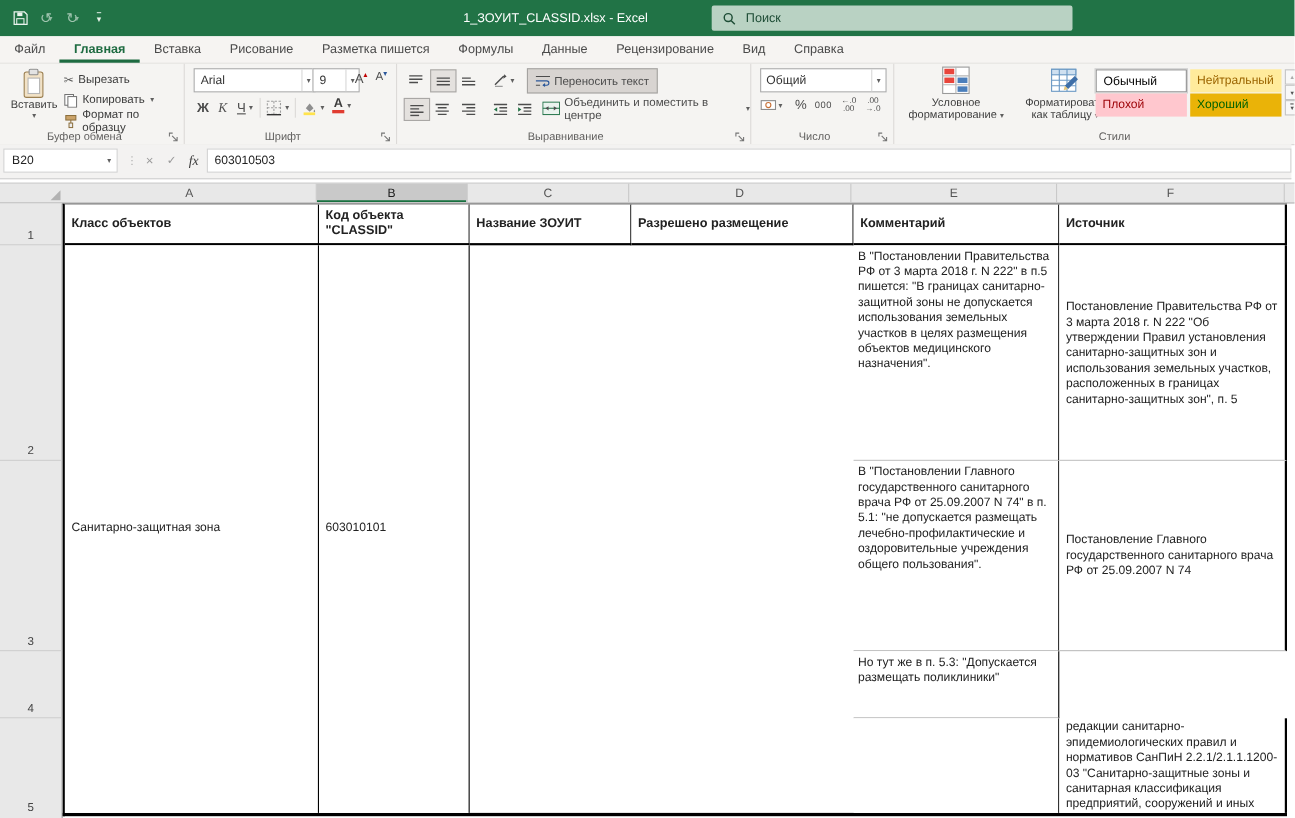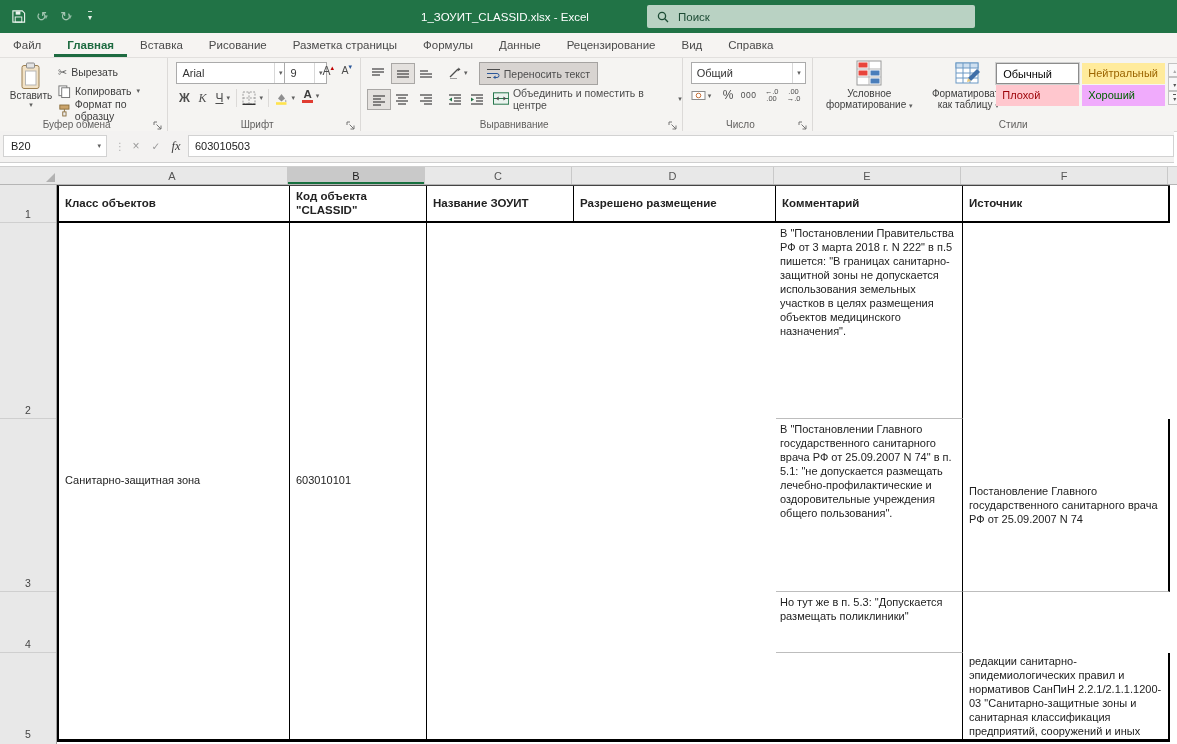--- a/index.html
+++ b/index.html
@@ -108,21 +108,21 @@
       </svg>
     <span>Поиск</span>
   </div>
 </div>
 
 <div id="tabrow">
   <div class="tab">Файл</div>
   <div class="tab active">Главная</div>
   <div class="tab">Вставка</div>
   <div class="tab">Рисование</div>
-  <div class="tab">Разметка страницы</div>
+  <div class="tab">Разметка пишется</div>
   <div class="tab">Формулы</div>
   <div class="tab">Данные</div>
   <div class="tab">Рецензирование</div>
   <div class="tab">Вид</div>
   <div class="tab">Справка</div>
 </div>
 
 <div id="ribbon">
 
   <div class="rgroup" style="width:168px">
@@ -384,21 +384,21 @@
           <line x1="1" y1="18" x2="23" y2="18" stroke="#6a98c4"></line>
           <path d="M13 18 L22 9 L25 12 L16 21 Z" fill="#3f6fa8"></path>
           <path d="M13 18 L12 22 L16 21 Z" fill="#e8c87a"></path>
         </svg>
       <span style="margin-top:2px">Форматировать</span>
       <span><span>как таблицу</span> <span class="dd">▾</span></span>
     </div>
     <div class="gcell gsel" style="left: 183px; top: 5px; background: rgb(255, 255, 255); color: rgb(0, 0, 0);">Обычный</div>
     <div class="gcell" style="left: 269px; top: 5px; background: rgb(255, 235, 156); color: rgb(156, 101, 0);">Нейтральный</div>
     <div class="gcell" style="left: 183px; top: 27px; background: rgb(255, 199, 206); color: rgb(156, 0, 6);">Плохой</div>
-    <div class="gcell" style="left: 269px; top: 27px; background: #f0abfc; color: rgb(0, 97, 0);">Хороший</div>
+    <div class="gcell" style="left: 269px; top: 27px; background: #eab308; color: rgb(0, 97, 0);">Хороший</div>
     <div class="gscroll" style="left:355px;top:5px;color:#aaa">
         <span>▴</span>
       </div>
     <div class="gscroll" style="left:355px;top:19px">
         <span>▾</span>
       </div>
     <div class="gscroll" style="left:355px;top:33px">
         <span style="border-top:1px solid #555;font-size:6px">▾</span>
       </div>
     <div class="glabel" style="left:120px;right:auto;width:160px">Стили</div>
@@ -468,20 +468,23 @@
     </div>
 
   <div class="cell mcell" style="grid-area:2/1/6/2">
       <span>Санитарно-защитная зона</span>
     </div>
   <div class="cell mcell" style="grid-area:2/2/6/3">
       <span>603010101</span>
     </div>
 
   <div class="cell ecell rb" style="grid-area:2/5"><span>В "Постановлении Правительства РФ от 3 марта 2018 г. N 222" в п.5 пишется: "В границах санитарно-защитной зоны не допускается использования земельных участков в целях размещения объектов медицинского назначения".</span></div>
+  <div class="cell fcell rb" style="grid-area:2/6">
+      <span>Постановление Правительства РФ от 3 марта 2018 г. N 222 "Об утверждении Правил установления санитарно-защитных зон и использования земельных участков, расположенных в границах санитарно-защитных зон", п. 5</span>
+    </div>
   <div class="cell ecell rb" style="grid-area:3/5"><span>В "Постановлении Главного государственного санитарного врача РФ от 25.09.2007 N 74" в п. 5.1: "не допускается размещать лечебно-профилактические и оздоровительные учреждения общего пользования".</span></div>
   <div class="cell fcell rb" style="grid-area:3/6">
       <span>Постановление Главного государственного санитарного врача РФ от 25.09.2007 N 74</span>
     </div>
   <div class="cell ecell rb" style="grid-area:4/5"><span>Но тут же в п. 5.3: "Допускается размещать поликлиники"</span></div>
   <div class="cell ecell" style="grid-area:5/5"><span></span></div>
   <div class="cell fcell" style="grid-area:5/6">
       <span>"О введении в действие новой редакции санитарно-эпидемиологических правил и нормативов СанПиН 2.2.1/2.1.1.1200-03 "Санитарно-защитные зоны и санитарная классификация предприятий, сооружений и иных объектов", п. 5.2-5.3</span>
     </div>
 </div>

